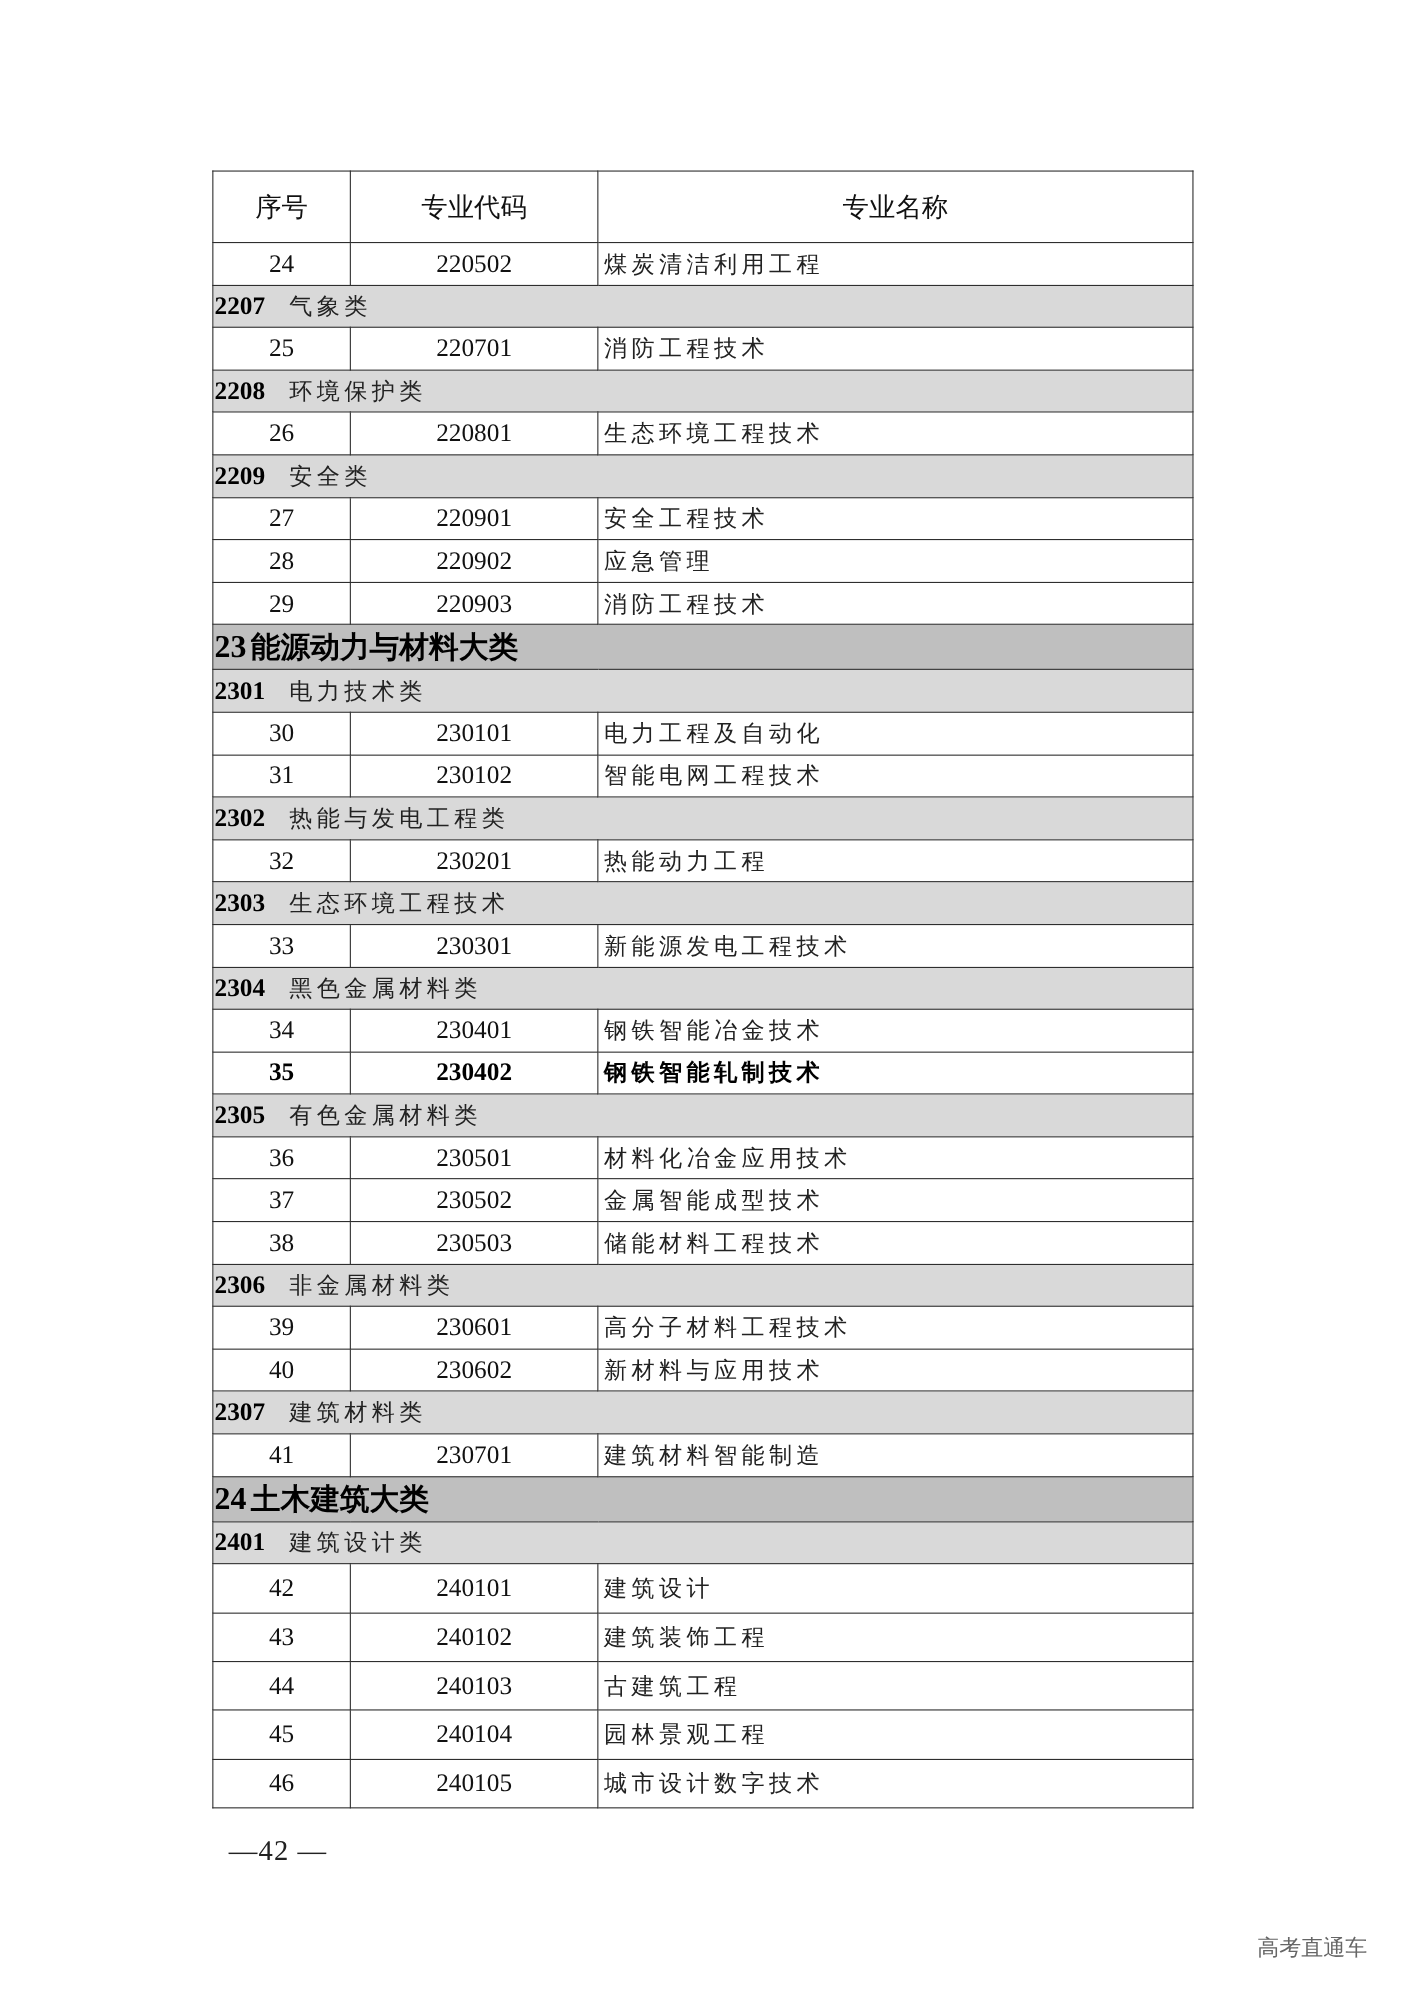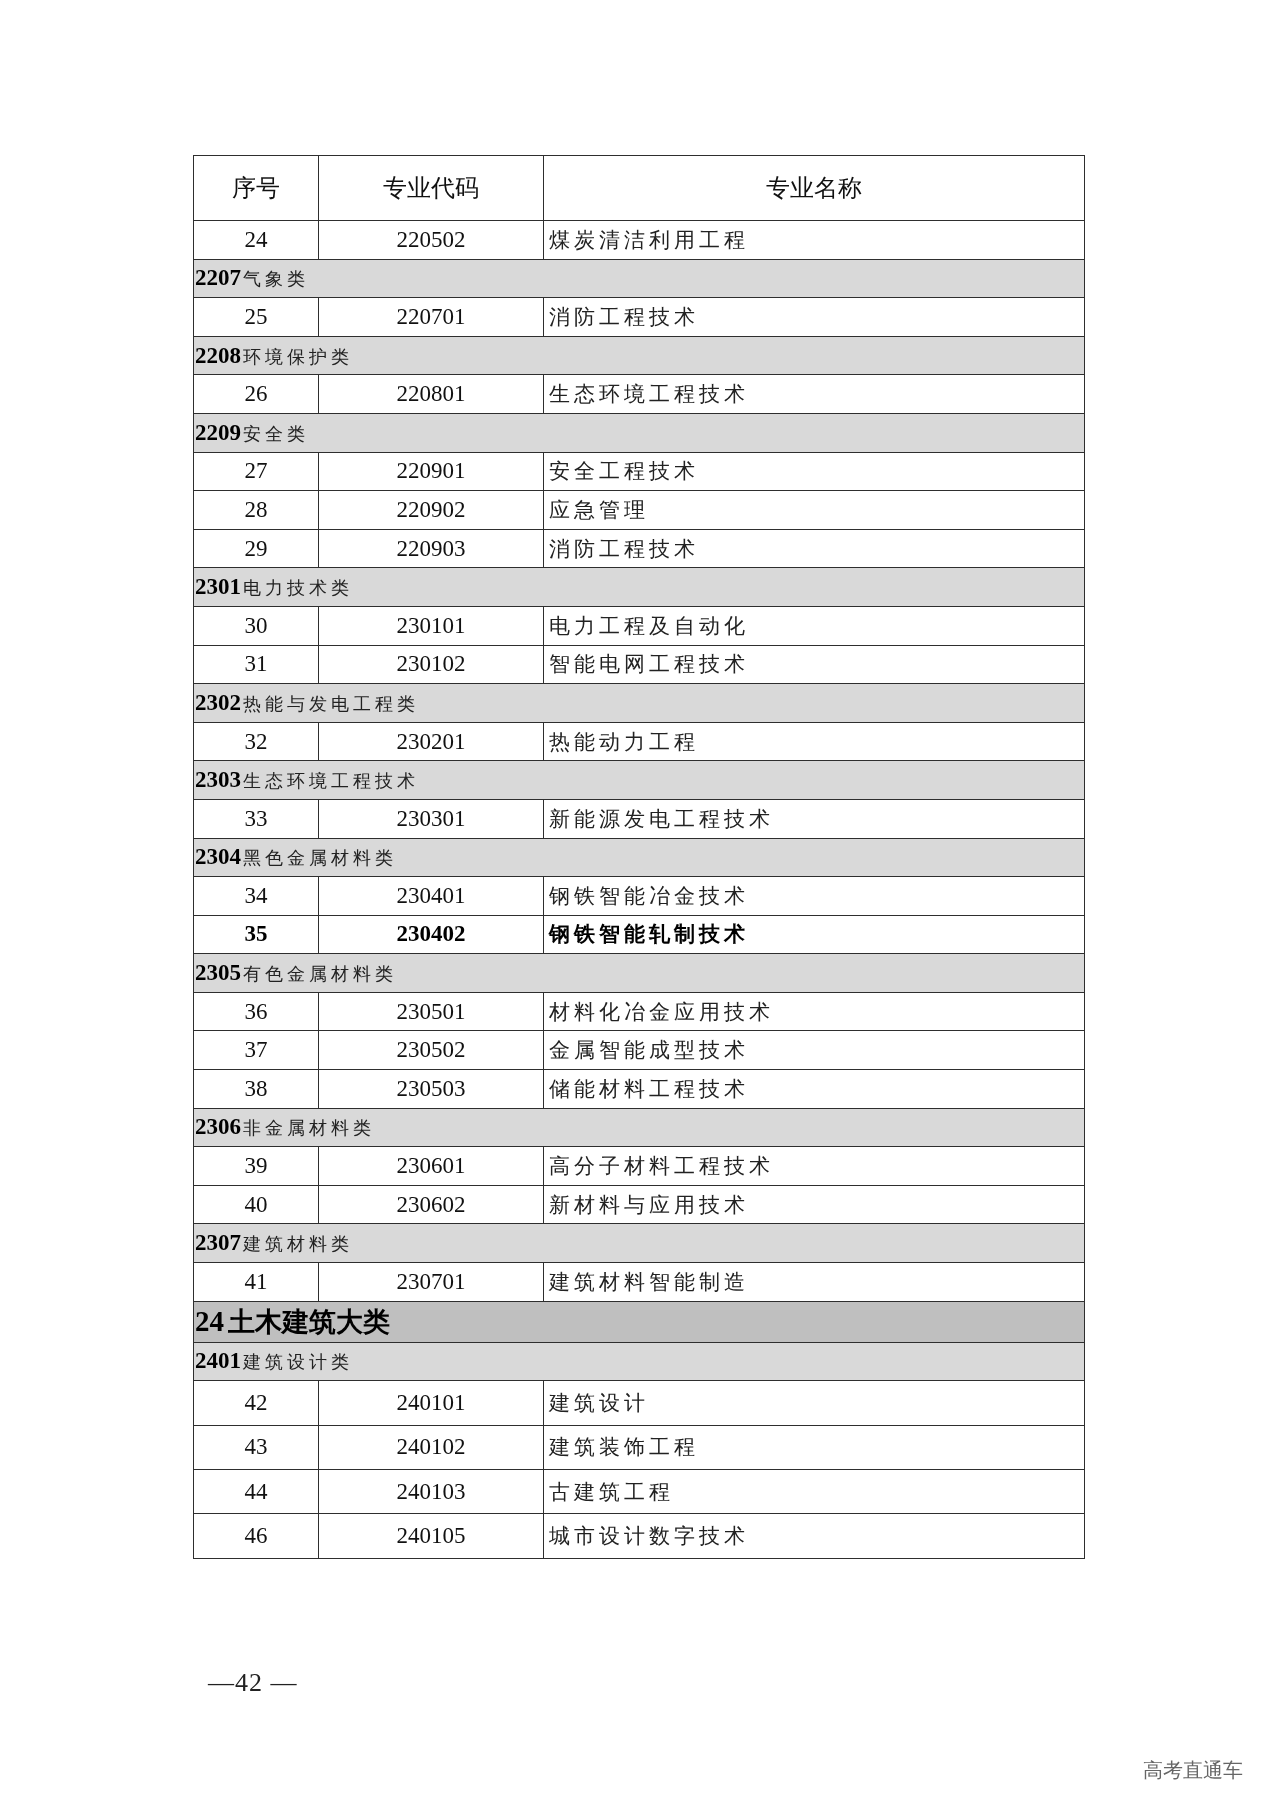--- a/index.html
+++ b/index.html
@@ -73,23 +73,23 @@
     padding-left: 1px;
   }
   tr.sub .sub-code {
     font-family: "Liberation Serif", serif;
     font-weight: bold;
     font-size: 23px;
     color: #000;
   }
   tr.sub .sub-name {
     font-family: "DejaVu Serif", "Liberation Serif", serif;
-    font-size: 18px;
+    font-size: 21px;
     letter-spacing: 4px;
-    margin-left: 2px;
+    margin-left: 22px;
     color: #222;
   }
   tr.major td {
     height: 40px;
     background: #bfbfbf;
     vertical-align: middle;
     padding-left: 1px;
   }
   tr.major .major-code {
     font-family: "Liberation Serif", serif;
@@ -171,20 +171,23 @@
       <tr class="item">
         <td class="num">28</td>
         <td class="code">220902</td>
         <td class="name">应急管理</td>
       </tr>
       <tr class="item">
         <td class="num">29</td>
         <td class="code">220903</td>
         <td class="name">消防工程技术</td>
       </tr>
+      <tr class="major">
+        <td colspan="3"><span class="major-code">23</span><span class="major-name">能源动力与材料大类</span></td>
+      </tr>
       <tr class="sub">
         <td colspan="3"><span class="sub-code">2301</span><span class="sub-name">电力技术类</span></td>
       </tr>
       <tr class="item">
         <td class="num">30</td>
         <td class="code">230101</td>
         <td class="name">电力工程及自动化</td>
       </tr>
       <tr class="item">
         <td class="num">31</td>
@@ -272,20 +275,25 @@
       </tr>
       <tr class="item tall">
         <td class="num">43</td>
         <td class="code">240102</td>
         <td class="name">建筑装饰工程</td>
       </tr>
       <tr class="item tall">
         <td class="num">44</td>
         <td class="code">240103</td>
         <td class="name">古建筑工程</td>
+      </tr>
+      <tr class="item tall">
+        <td class="num">45</td>
+        <td class="code">240104</td>
+        <td class="name">园林景观工程</td>
       </tr>
       <tr class="item tall">
         <td class="num">46</td>
         <td class="code">240105</td>
         <td class="name">城市设计数字技术</td>
       </tr>
     </tbody>
 </table>
 
 <div class="page-number">—42 —</div>

